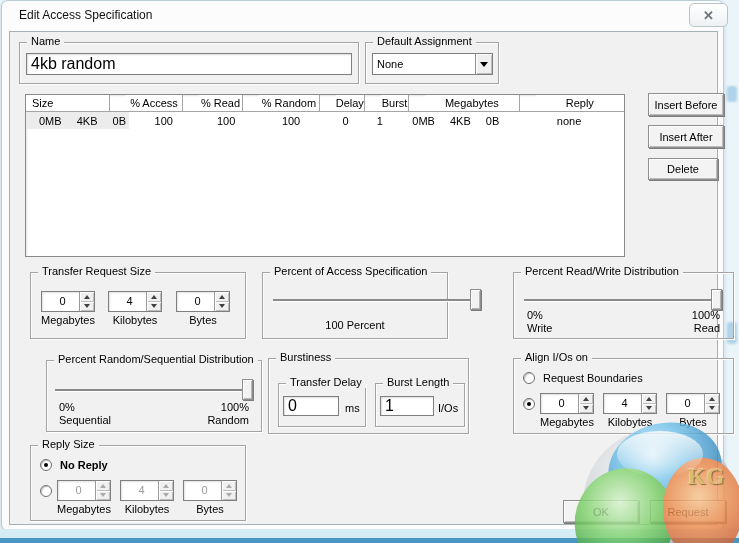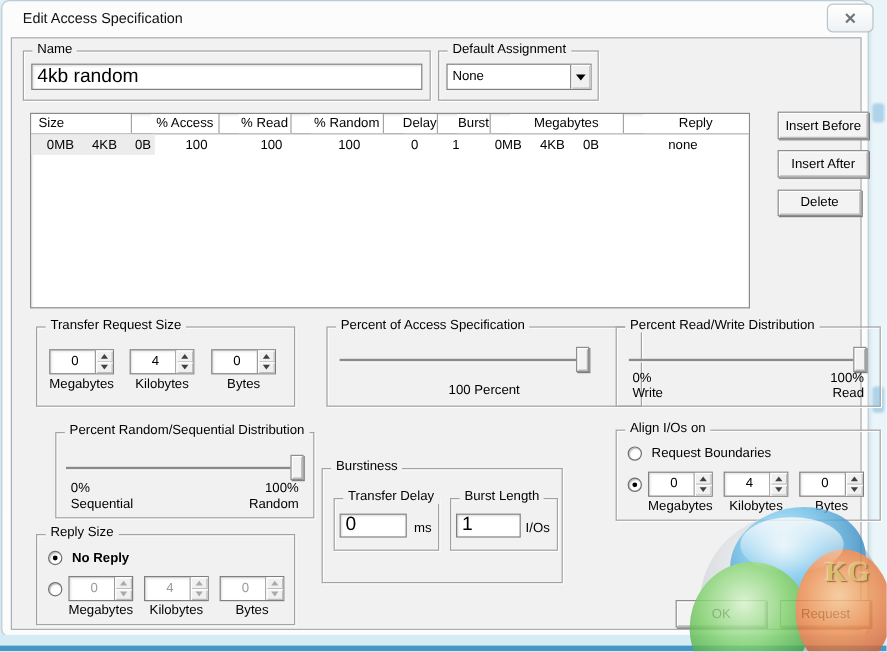--- a/index.html
+++ b/index.html
@@ -200,21 +200,21 @@
                 </div>
               <div class="spin-btn">
                   <i class="tri-dn"></i>
                 </div>
             </div>
           </div>
           <span class="unit-lbl">Bytes</span>
         </div>
       </div>
 
-      <div class="group" style="left:262px; top:240px; width:263px; height:67px;">
+      <div class="group" style="left:252px; top:240px; width:186px; height:67px;">
         <span class="legend">Percent of Access Specification</span>
         <div class="slider-track" style="left:10px; top:26px; width:208px;">
           <div class="slider-thumb"></div>
         </div>
         <span class="lbl" style="left:0; top:46px; width:100%; text-align:center;">100 Percent</span>
       </div>
 
       <div class="group" style="left:503px; top:240px; width:221px; height:67px;">
         <span class="legend">Percent Read/Write Distribution</span>
         <div class="slider-track" style="left:10px; top:26px; width:198px;">
@@ -230,21 +230,21 @@
         <span class="legend">Percent Random/Sequential Distribution</span>
         <div class="slider-track" style="left:8px; top:28px; width:198px;">
           <div class="slider-thumb"></div>
         </div>
         <span class="lbl" style="left:12px; top:40px;">0%</span>
         <span class="lbl" style="left:12px; top:53px;">Sequential</span>
         <span class="lbl right-align" style="right:12px; top:40px;">100%</span>
         <span class="lbl right-align" style="right:12px; top:53px;">Random</span>
       </div>
 
-      <div class="group" style="left:258px; top:326px; width:201px; height:96px;margin-top:32px;">
+      <div class="group" style="left:258px; top:326px; width:201px; height:76px;">
         <span class="legend">Burstiness</span>
         <div class="group" style="left:9px; top:24px; width:88px; height:44px;">
           <span class="legend">Transfer Delay</span>
           <input class="text-input" style="left: 4px; top: 12px; width: 56px; height: 20px;" value="0">
           <span class="lbl" style="left:66px; top:18px;">ms</span>
         </div>
         <div class="group" style="left:106px; top:24px; width:90px; height:44px;">
           <span class="legend">Burst Length</span>
           <input class="text-input" style="left: 4px; top: 12px; width: 54px; height: 20px;" value="1">
           <span class="lbl" style="left:62px; top:18px;">I/Os</span>

